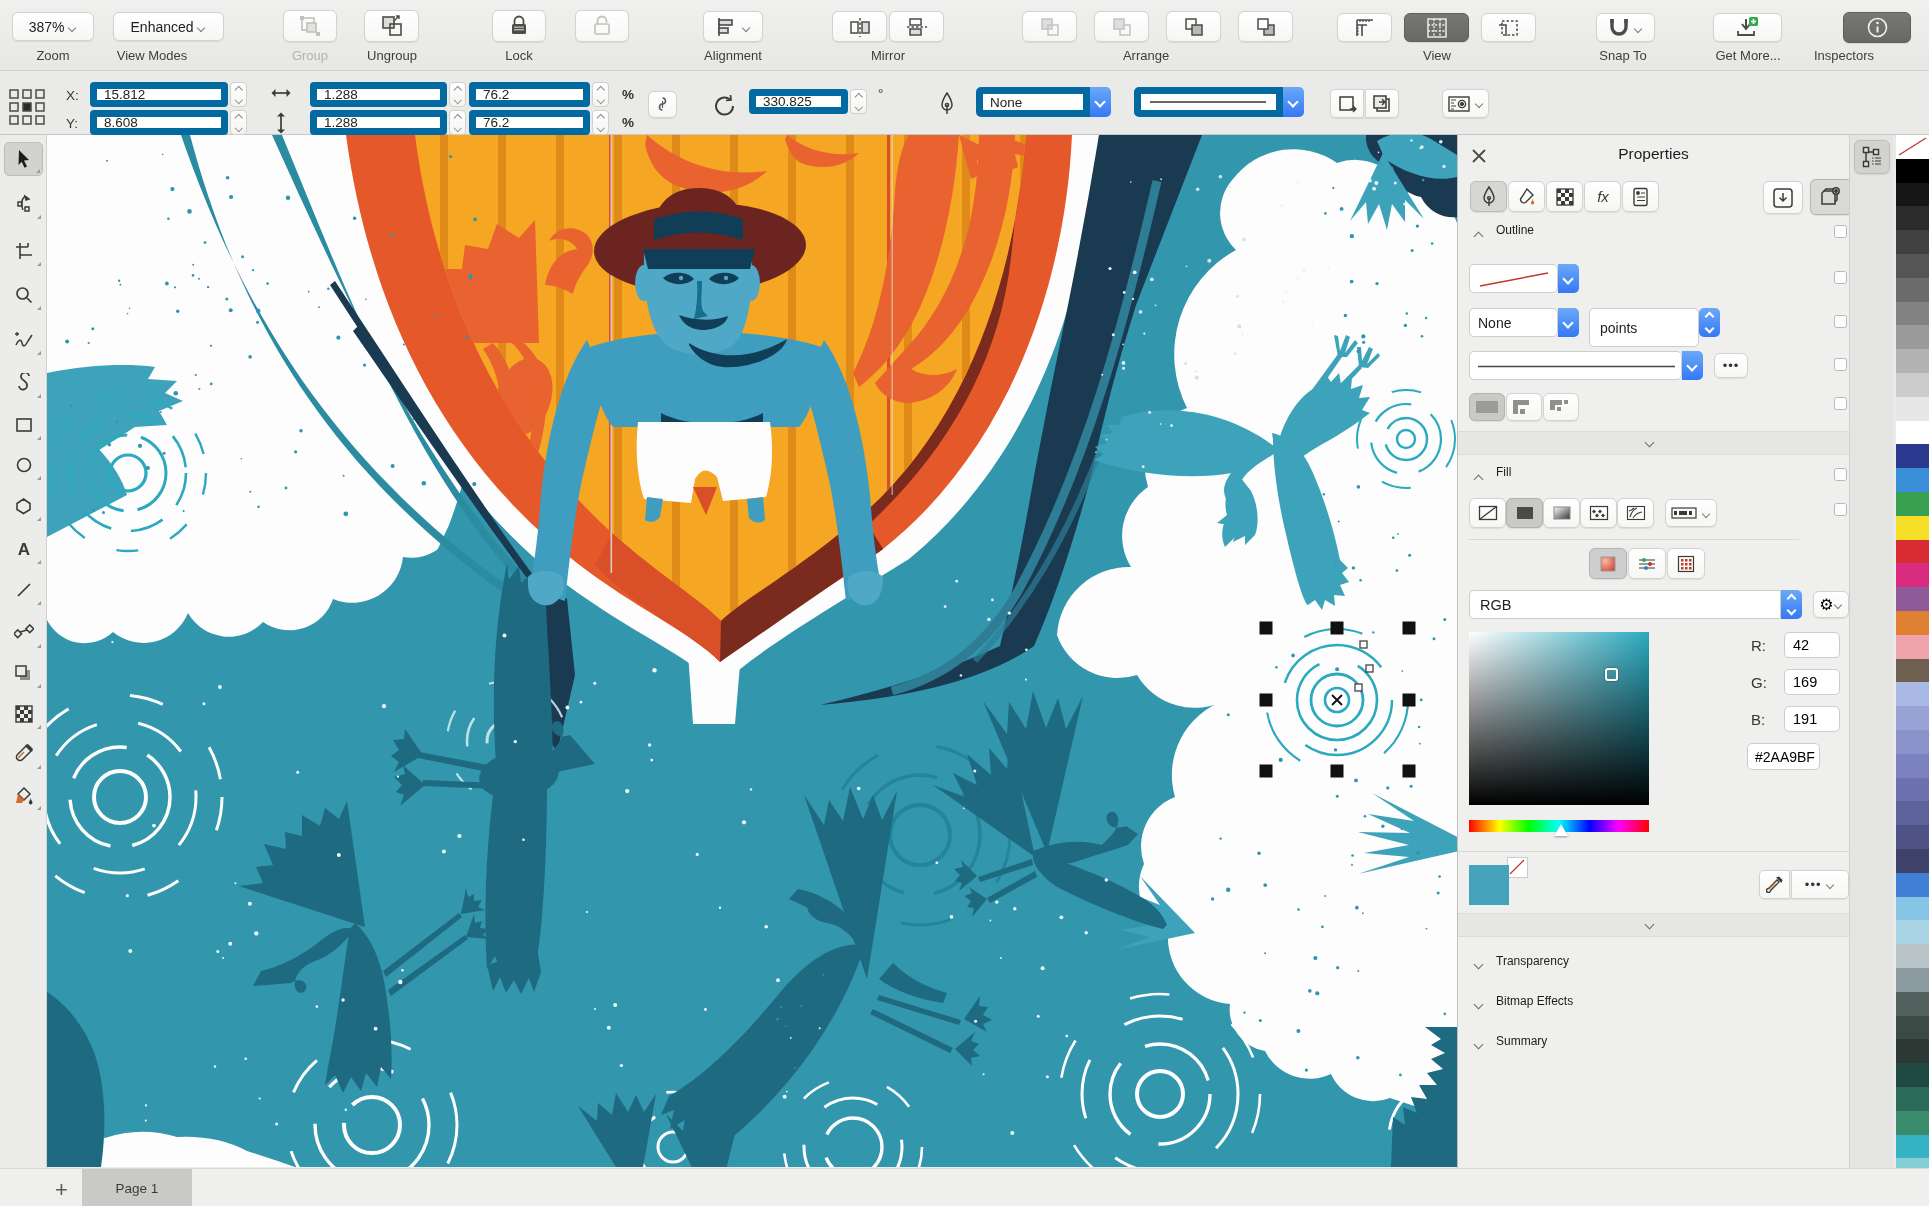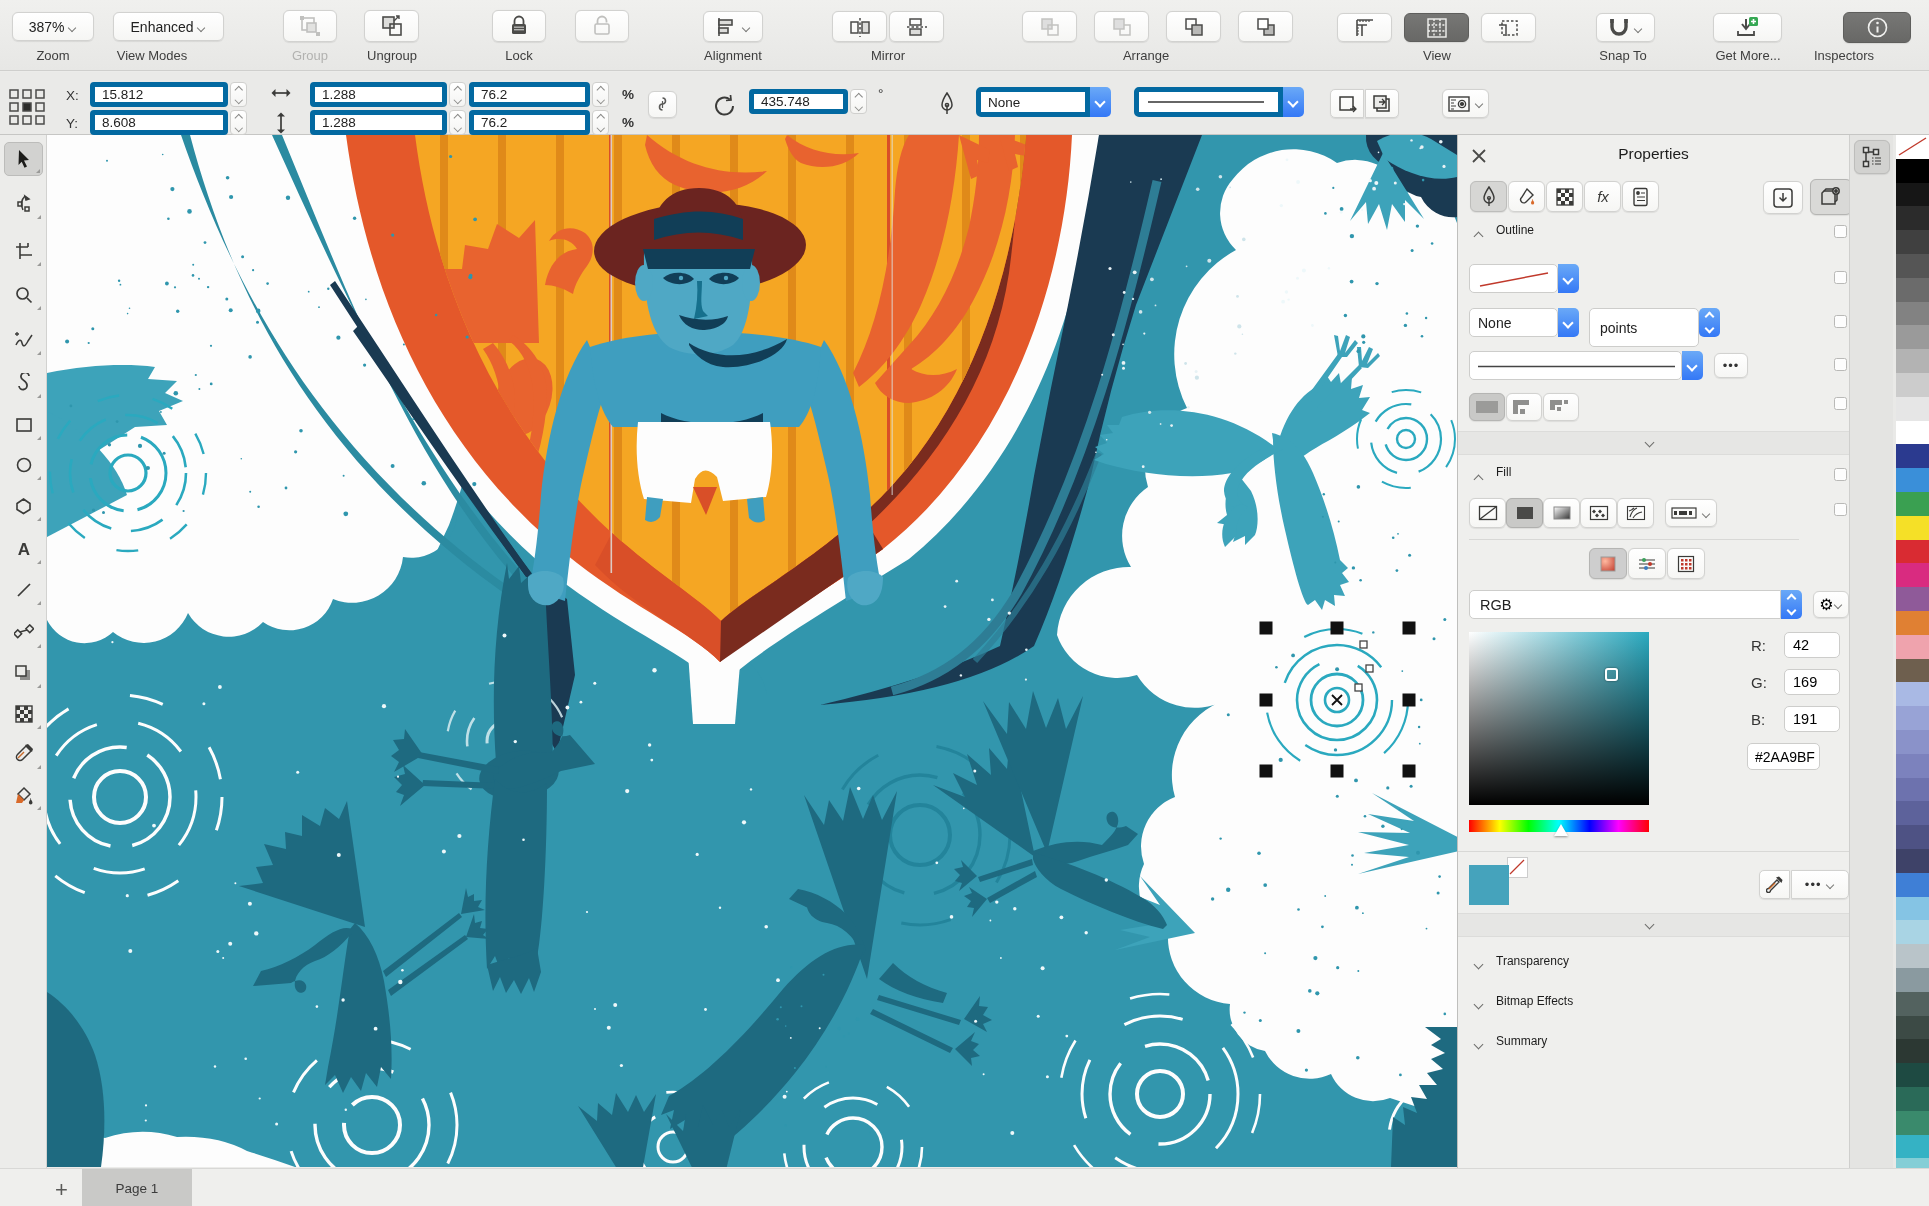--- a/index.html
+++ b/index.html
@@ -7,21 +7,21 @@
 .abs{position:absolute;}
 
 #tb1{left:0;top:0;width:1929px;height:71px;background:linear-gradient(#f0f0ee,#e7e7e5);border-bottom:1px solid #cfcfcd;}
 #tb2{left:0;top:72px;width:1929px;height:63px;background:#eaeae8;border-bottom:1px solid #c6c6c4;}
 .btn{position:absolute;background:linear-gradient(#ffffff,#f6f6f4);border:1px solid #d2d2d0;border-radius:6px;box-shadow:0 .5px 1px rgba(0,0,0,.08);display:flex;align-items:center;justify-content:center;}
 .btn.dark{background:linear-gradient(#777775,#686866);border-color:#5e5e5c;}
 .lbl{position:absolute;font-size:13px;color:#3e3e3e;text-align:center;white-space:nowrap;transform:translateX(-50%);}
 .lbl.dis{color:#b2b2b0;}
 .chev{width:9px;height:9px;display:inline-block;position:relative;}
 .chev:after{content:"";position:absolute;left:1px;top:1px;width:5px;height:5px;border-right:1.7px solid #7a7a78;border-bottom:1.7px solid #7a7a78;transform:rotate(45deg);}
-.inp{position:absolute;background:#fff;border:5px solid #0369a1;border-radius:4px;font-size:13.5px;color:#222;display:flex;align-items:center;padding-left:7px;}
+.inp{position:absolute;background:#fff;border:7px solid #0369a1;border-radius:4px;font-size:13.5px;color:#222;display:flex;align-items:center;padding-left:7px;}
 .stp{position:absolute;width:17px;background:linear-gradient(#fff,#f4f4f2);border:1px solid #d0d0ce;border-radius:4px;}
 .stp:before{content:"";position:absolute;left:5px;top:4px;width:4.5px;height:4.5px;border-left:1.6px solid #8a8a88;border-top:1.6px solid #8a8a88;transform:rotate(45deg);}
 .stp:after{content:"";position:absolute;left:5px;bottom:4px;width:4.5px;height:4.5px;border-right:1.6px solid #8a8a88;border-bottom:1.6px solid #8a8a88;transform:rotate(45deg);}
 .sep2{position:absolute;top:80px;width:1px;height:46px;background:#d4d4d2;}
 .flab{position:absolute;font-size:13.5px;color:#333;}
 
 #tools{left:0;top:135px;width:47px;height:1071px;background:#ececea;border-right:1px solid #d2d2d0;}
 .tool{position:absolute;left:4px;width:39px;height:34px;display:flex;align-items:center;justify-content:center;}
 .tool.sel{background:#d2d2d0;border:1px solid #bcbcba;border-radius:5px;}
 .tool svg{display:block;}
@@ -220,21 +220,21 @@
         <svg width="13" height="15" viewBox="0 0 13 15" fill="none" stroke="#5b5b59" stroke-width="1.6">
           <path d="M6.5 1 a3 3 0 0 1 0 6 a3 3 0 0 0 0 6"></path>
           <path d="M6.5 4 v7" stroke-width="1.2"></path>
         </svg>
       </div>
     <div class="sep2" style="left:698px;"></div>
     <svg class="abs" style="left:712px;top:22px;" width="26" height="24" viewBox="0 0 26 24" fill="none" stroke="#3b3b39" stroke-width="1.9">
         <path d="M21 12 a8.5 8.5 0 1 1 -3.2 -6.6"></path>
         <path d="M18.5 1 l0.5 5 -5 .5" stroke-width="1.7"></path>
       </svg>
-    <div class="inp" style="left:749px;top:17px;width:99px;height:25px;">435.748</div>
+    <div class="inp" style="left:749px;top:17px;width:99px;height:25px;">330.825</div>
       <div class="stp" style="left:850px;top:17px;height:25px;"></div>
     <div class="flab" style="left:878px;top:14px;">°</div>
     <div class="sep2" style="left:925px;"></div>
     <svg class="abs" style="left:938px;top:20px;" width="18" height="26" viewBox="0 0 18 26" fill="none" stroke="#3b3b39" stroke-width="1.5">
         <path d="M9 1 C 5 7 4 9 4 13 a5 5 0 0 0 10 0 C 14 9 13 7 9 1 z"></path>
         <path d="M9 13 v9"></path>
         <circle cx="9" cy="13" r="1.6"></circle>
       </svg>
     <div class="inp" style="left:976px;top:15px;width:114px;height:30px;border-radius:5px 0 0 5px;">None</div>
       <div class="ddb" style="left:1090px;top:15px;height:30px;"></div>

